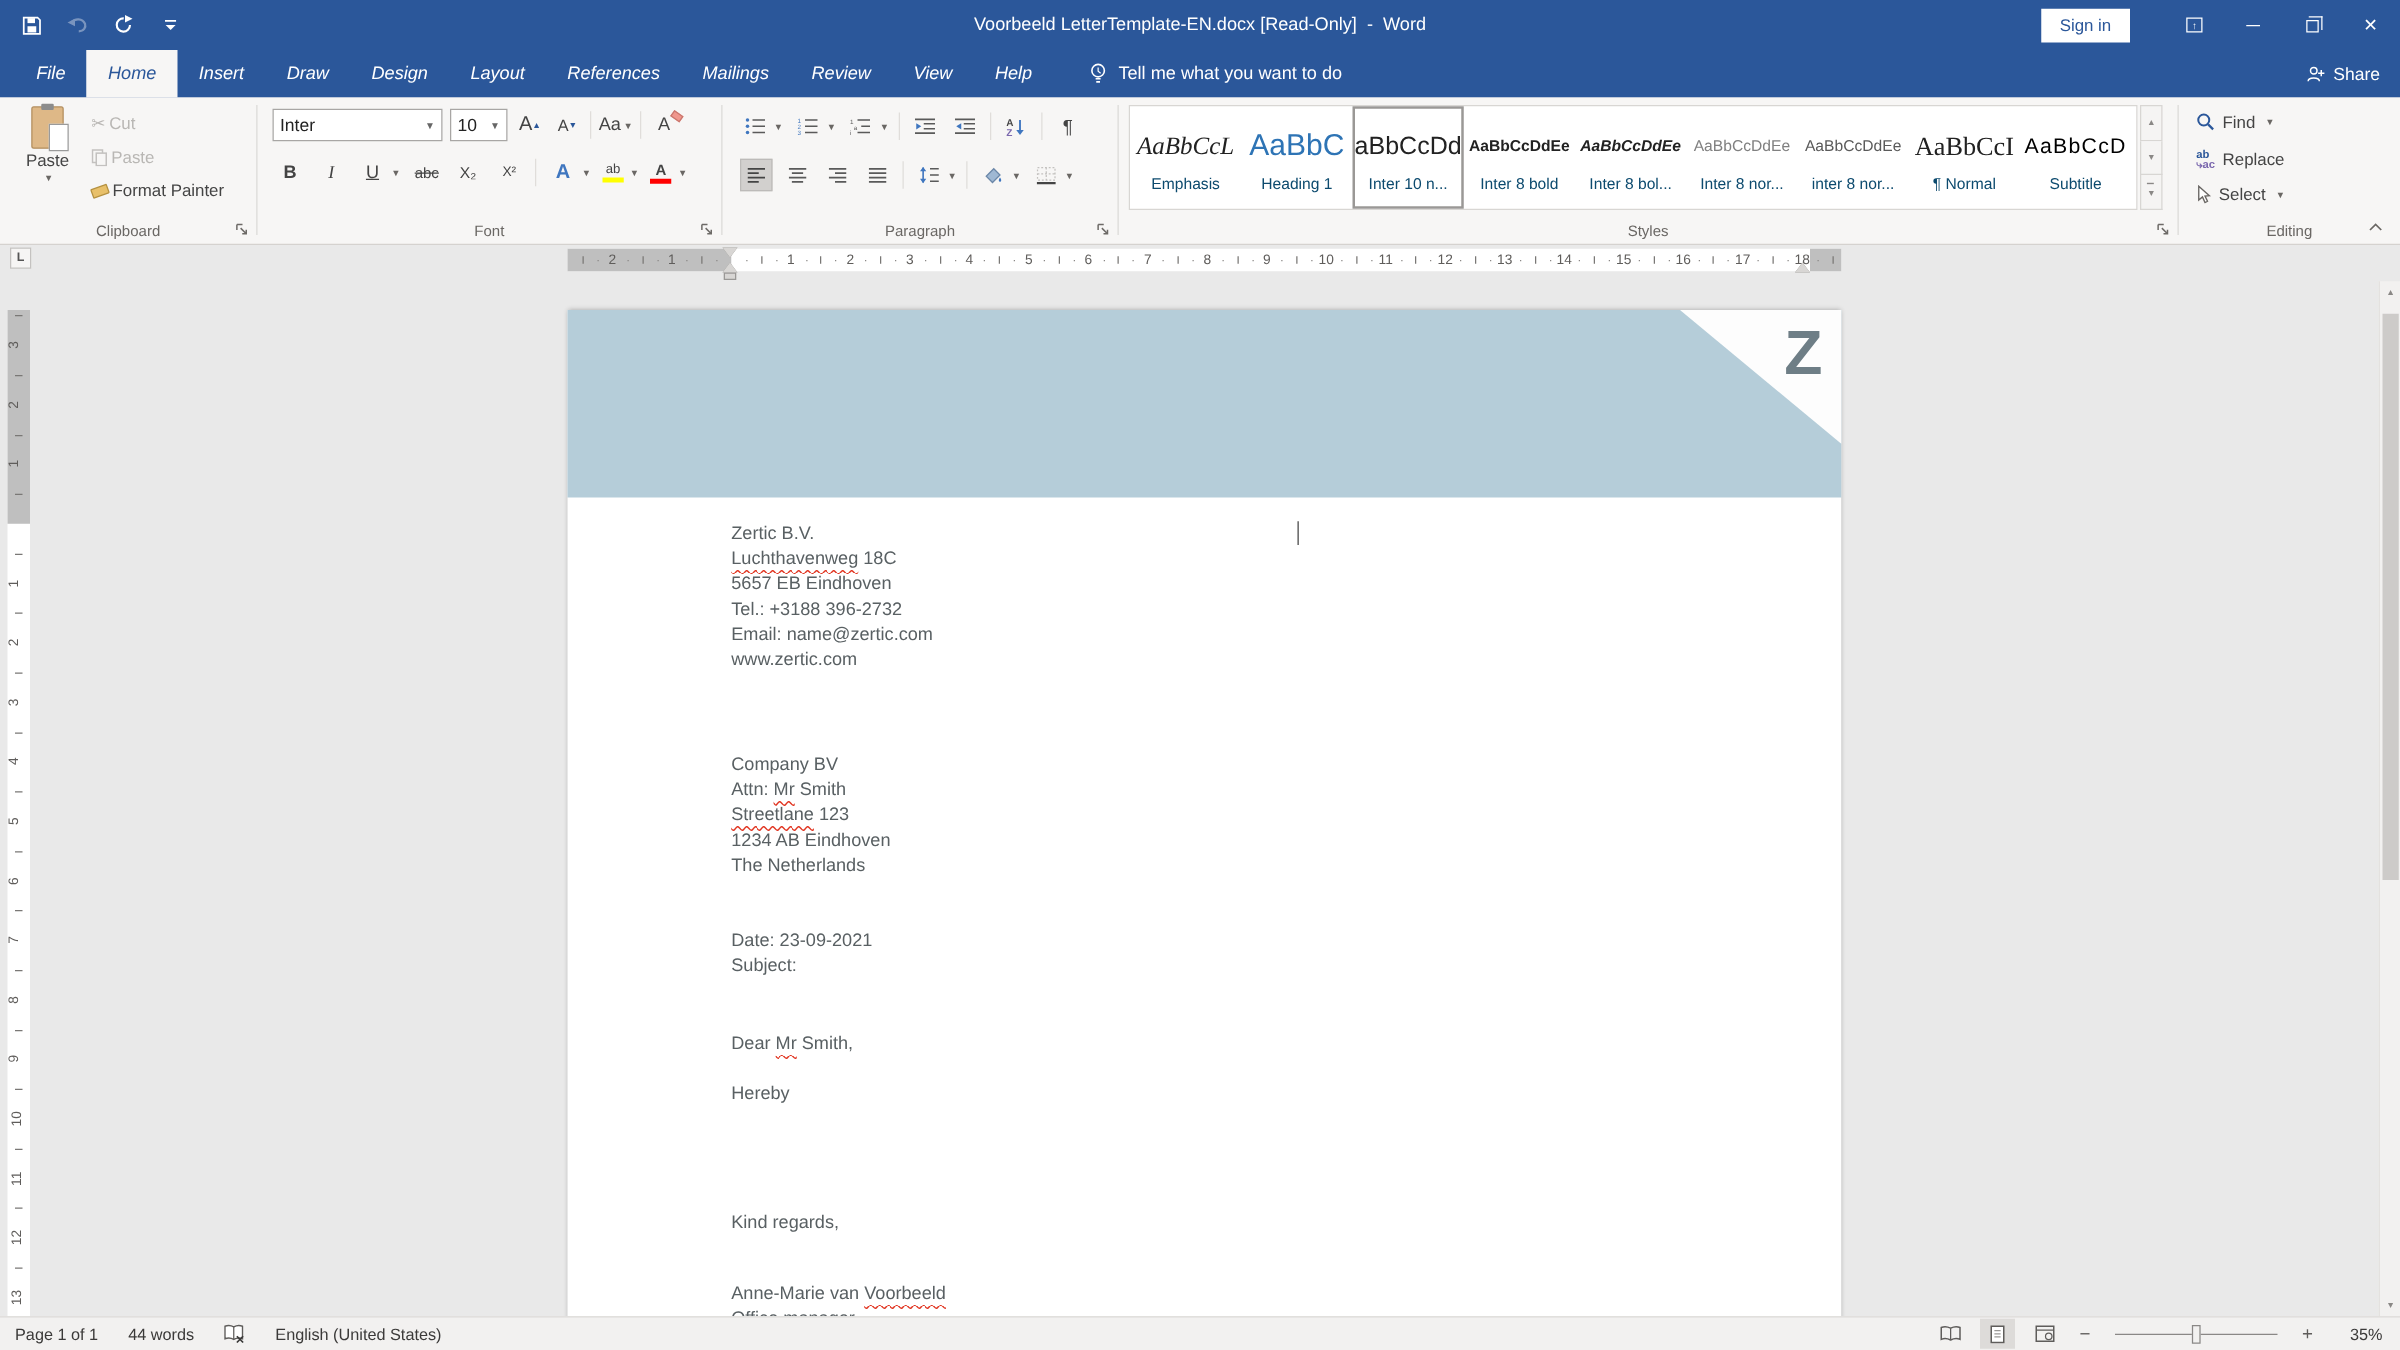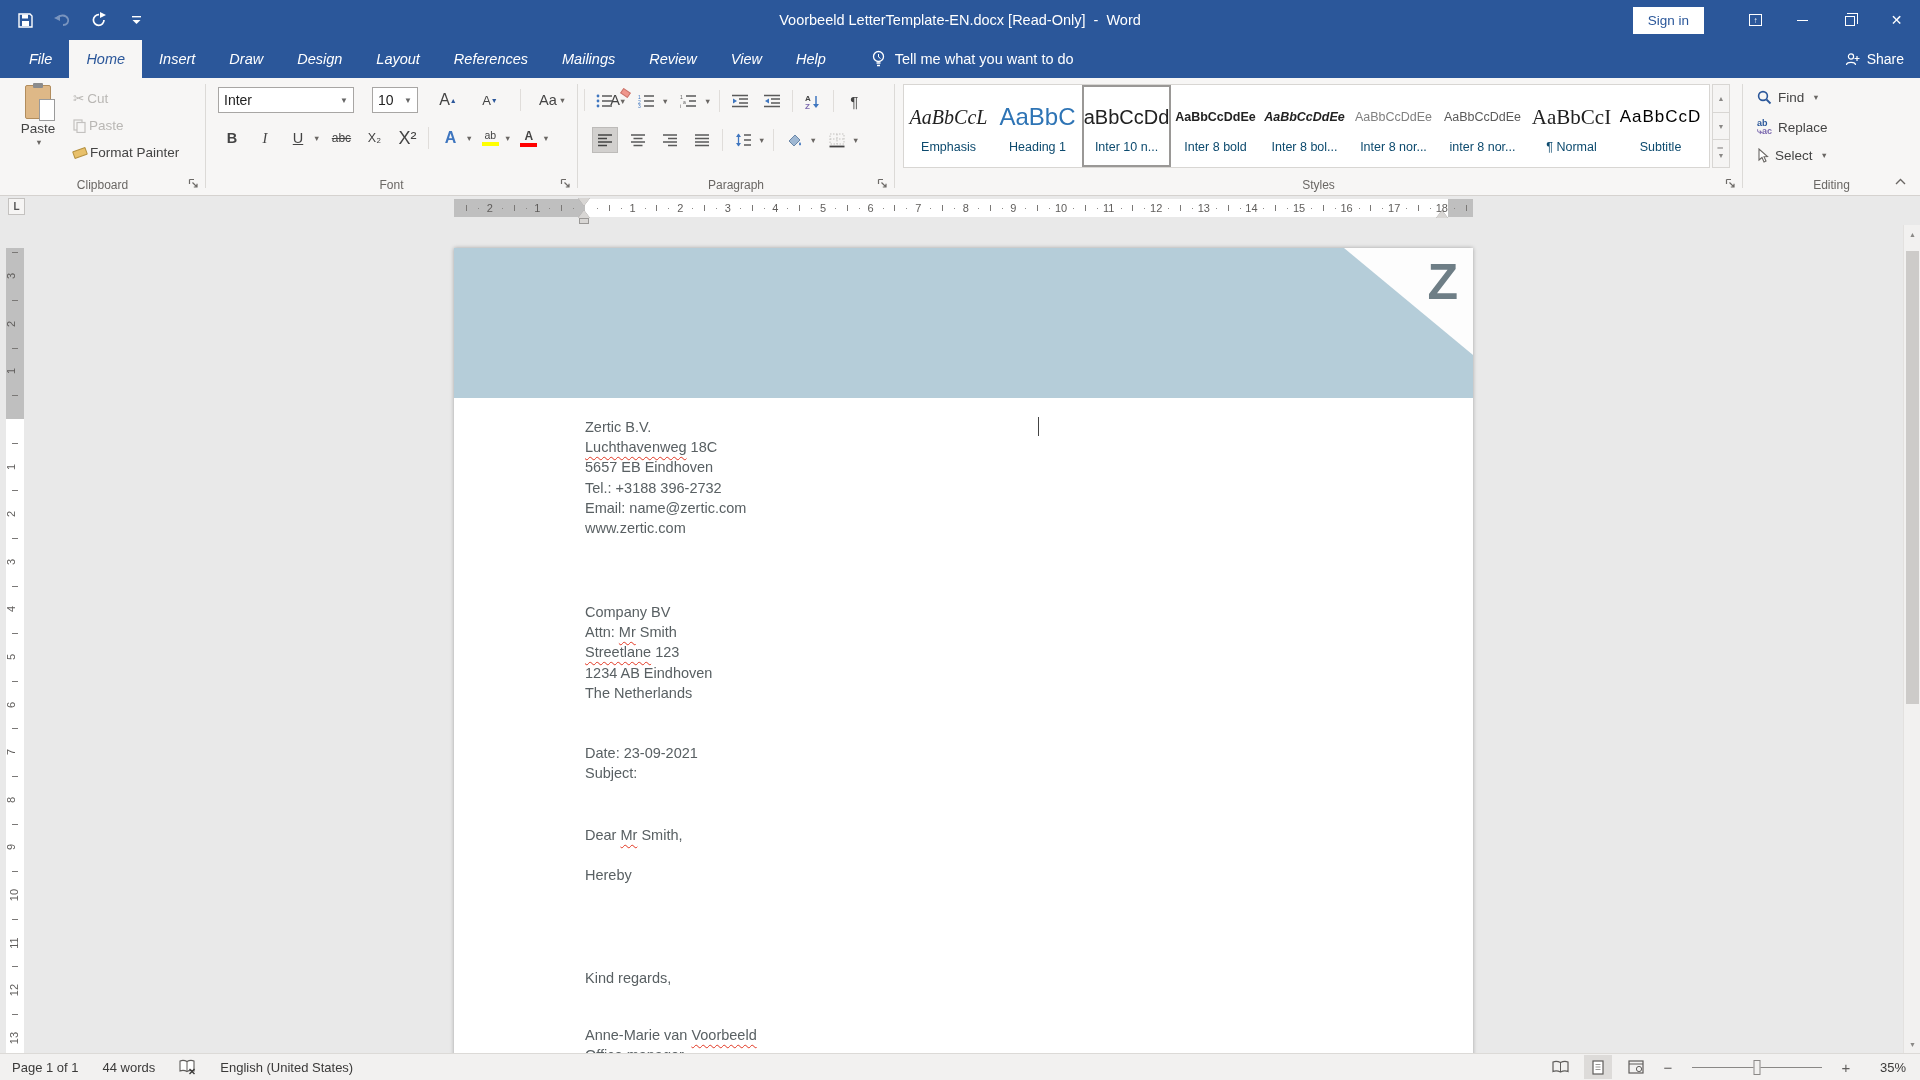--- a/index.html
+++ b/index.html
@@ -246,21 +246,21 @@
       <div class="launcher">
         <svg width="11" height="11" viewBox="0 0 11 11">
             <path d="M1.5 1.5H6M1.5 1.5V6" stroke="#6d6a67" stroke-width="1.2"></path>
             <path d="M4.5 4.5 L9 9M9 5.8V9H5.8" fill="none" stroke="#6d6a67" stroke-width="1.2"></path>
           </svg>
       </div>
     </div>
     <div class="gdivider" style="left:205px;"></div>
 
     <div class="rgroup" style="left:206px;width:371px;">
-      <div class="frow" style="left:12px; top:9px; gap:18px;">
+      <div class="frow" style="left:12px; top:9px; gap:6px;">
         <div class="combo" style="width:136px;">
           <span>Inter</span>
           <span class="carr">▼</span>
         </div>
         <div class="combo" style="width:46px;">
           <span>10</span>
           <span class="carr">▼</span>
         </div>
         <span class="glyphbtn" style="font-size:16px;">A<span style="font-size:7px;color:#2b579a;vertical-align:9px;">▲</span></span>
         <span class="glyphbtn" style="font-size:13px;">A<span style="font-size:7px;color:#2b579a;vertical-align:7px;">▼</span></span>
@@ -275,21 +275,21 @@
             <span style="position:absolute;right:-3px;top:2px;width:9px;height:6px;background:#f0968c;border:1px solid #c9776e;transform:rotate(35deg);"></span>
           </span>
       </div>
       <div class="frow" style="left:14px; top:48px; gap:9px;">
         <span class="glyphbtn" style="font-weight:bold;">B</span>
         <span class="glyphbtn" style="font-style:italic;font-family:'Liberation Serif',serif;">I</span>
         <span class="glyphbtn" style="text-decoration:underline;">U</span>
           <span class="dd" style="margin-left:-6px;">▼</span>
         <span class="glyphbtn" style="font-size:12px;text-decoration:line-through;">abc</span>
         <span class="glyphbtn" style="font-size:12.5px;">X₂</span>
-        <span class="glyphbtn" style="font-size:18px;">X²</span>
+        <span class="glyphbtn" style="font-size:11px;">X²</span>
         <span class="sep"></span>
         <span class="glyphbtn" style="color:#3f76bf;font-size:16px;font-weight:bold;">A</span>
           <span class="dd" style="margin-left:-6px;">▼</span>
         <span class="colorbar-btn">
             <span style="font-size:10.5px;line-height:11px;">ab</span>
             <span class="bar" style="background:#ffff00;"></span>
           </span>
           <span class="dd" style="margin-left:-4px;">▼</span>
         <span class="colorbar-btn">
             <span style="font-size:12px;line-height:12px;font-weight:bold;">A</span>

